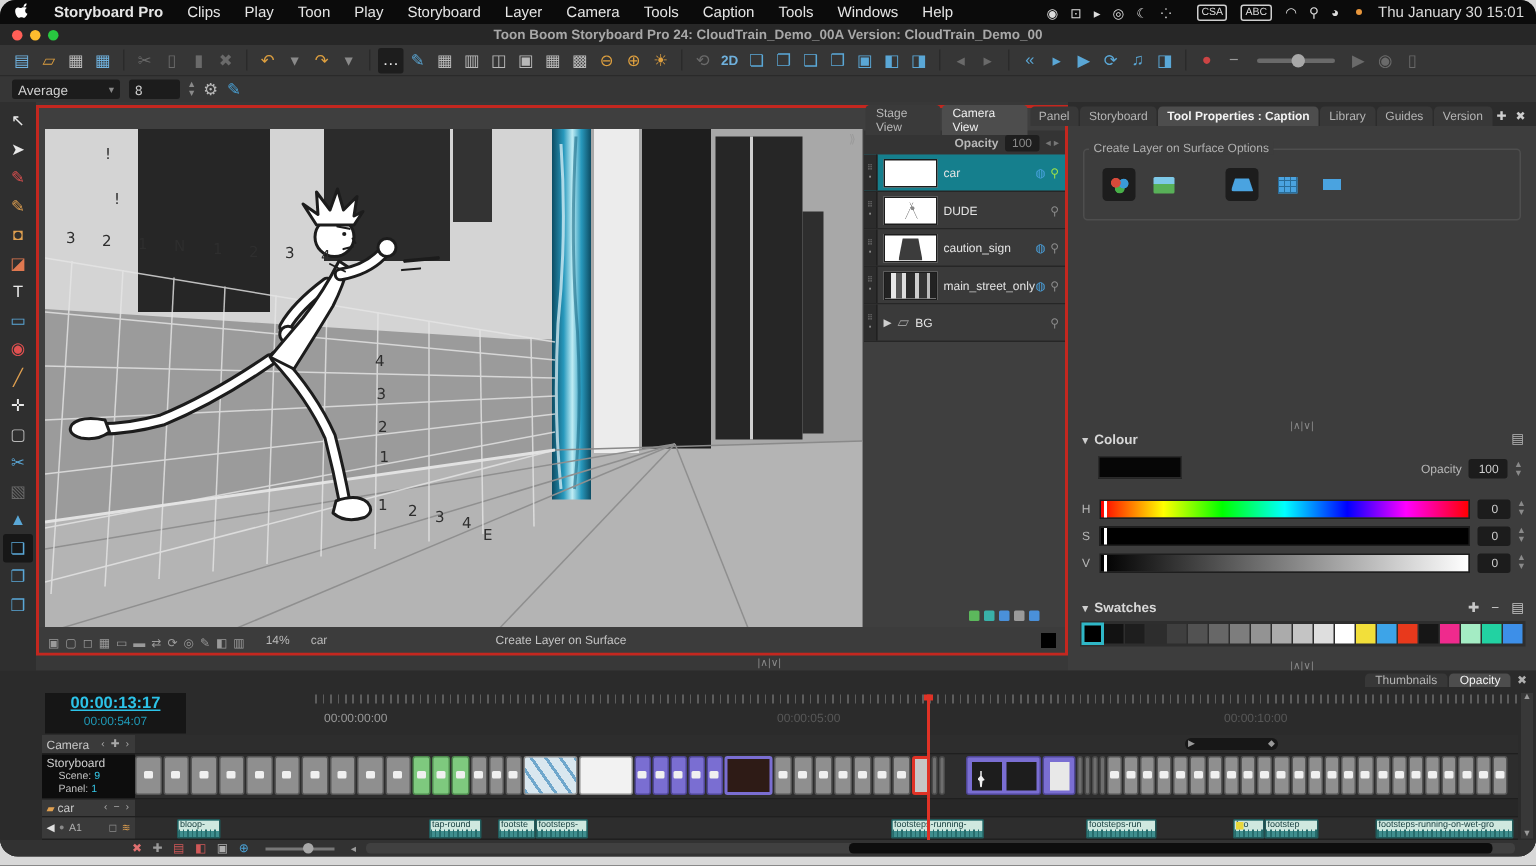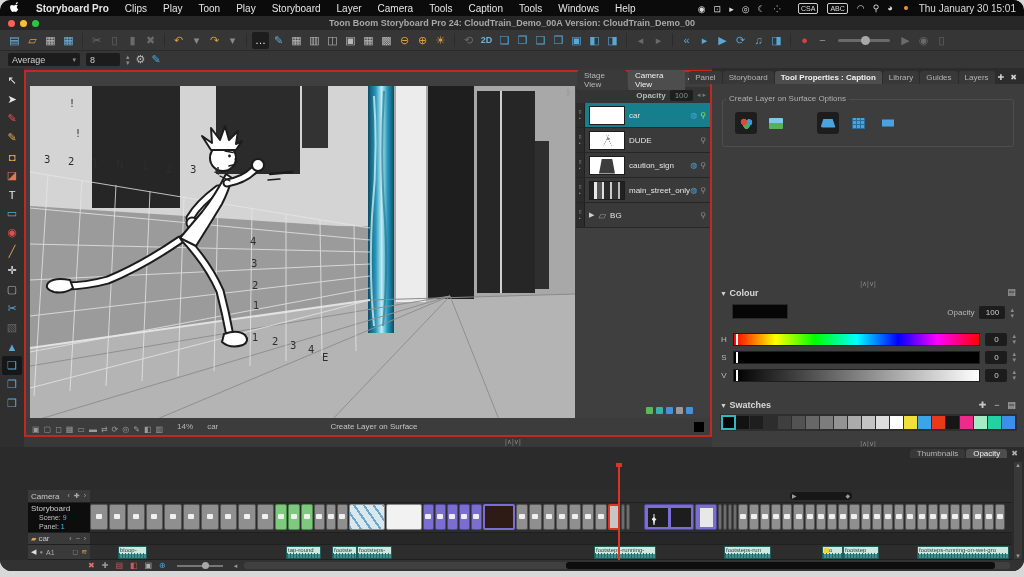--- a/index.html
+++ b/index.html
@@ -521,21 +521,21 @@
 
     <div class="below-stage-collapse">|∧|∨|</div>
 
     <div class="rpanel">
       <div class="rtabs" id="rtabs">
           <span class="rtab">Panel</span>
           <span class="rtab">Storyboard</span>
           <span class="rtab active">Tool Properties : Caption</span>
           <span class="rtab">Library</span>
           <span class="rtab">Guides</span>
-          <span class="rtab">Layers</span>
+          <span class="rtab">Version</span>
           <span class="stab-btn">✚</span>
           <span class="stab-btn">✖</span>
         </div>
       <span class="group-label">Create Layer on Surface Options</span>
       <div class="group-box" id="group-box">
           <span class="gicon pressed">
             <span class="gi-vector"></span>
           </span>
           <span class="gicon">
             <span class="gi-bitmap"></span>
@@ -615,20 +615,32 @@
       <div class="rp-collapse" style="top:372px">|∧|∨|</div>
     </div>
 
     <div class="timeline">
       <div class="tl-tabs" id="tl-tabs">
           <span class="tl-tab">Thumbnails</span>
           <span class="tl-tab active">Opacity</span>
           <span class="tl-close">✖</span>
         </div>
 
+      <div class="timecode">
+        <div class="tc-cur">00:00:13:17</div>
+        <div class="tc-tot">00:00:54:07</div>
+      </div>
+      <div class="ruler">
+        <div class="ruler-ticks"></div>
+        <div id="ruler-labels">
+            <span class="ruler-label" style="left: 6px;">00:00:00:00</span>
+            <span class="ruler-label dim" style="left: 308px;">00:00:05:00</span>
+            <span class="ruler-label dim" style="left: 606px;">00:00:10:00</span>
+          </div>
+      </div>
 
       <div class="track-label" style="top:43px;height:13px">
         <span>Camera</span>
         <span class="trk-btns">‹ ✚ ›</span>
       </div>
       <div class="track-content" style="top:43px;height:13px">
         <div class="keyframe-widget" id="kf-widget" style="left: 700px; width: 62px; top: 2px;">
             <span class="kf">▶</span>
             <span class="kf">◆</span>
           </div>

